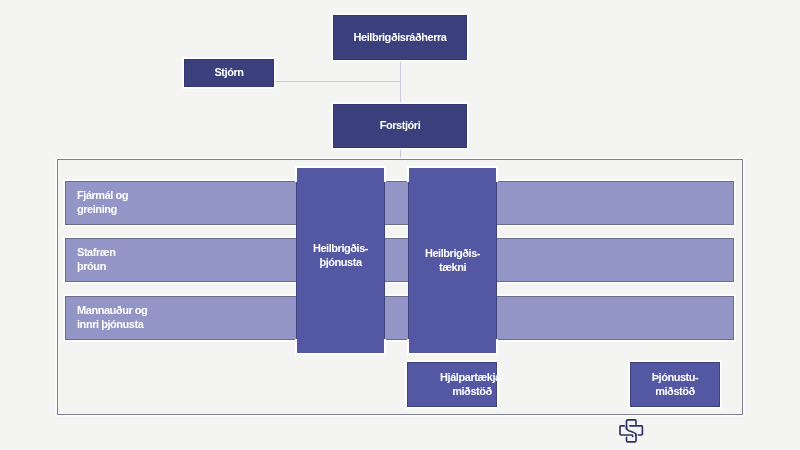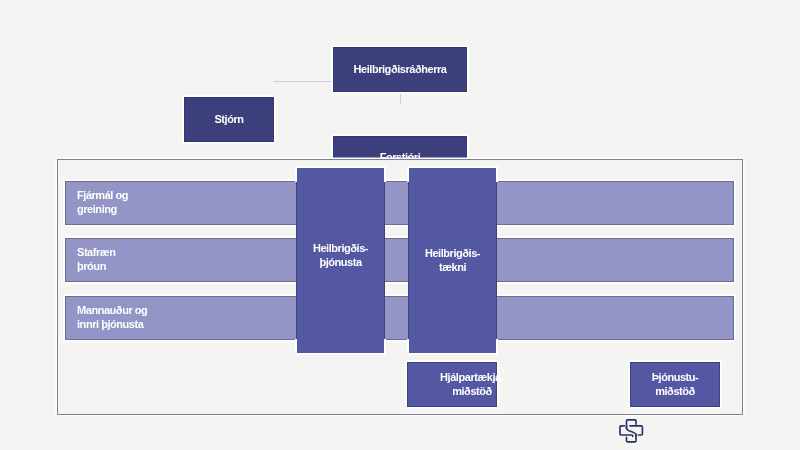--- a/index.html
+++ b/index.html
@@ -15,21 +15,20 @@
   .node {
     position: absolute;
     box-sizing: border-box;
     display: flex;
     align-items: center;
     justify-content: center;
     text-align: center;
     color: #ffffff;
     font-weight: bold;
     white-space: pre-line;
-    margin-top: 32px;
   }
 
   
   .dark {
     background: #3b407d;
     border: 1px solid #333872;
     font-size: 11px;
     letter-spacing: -0.45px;
     line-height: 13.6px;
     box-shadow: 0 0 0 1.6px #ffffff;
@@ -134,21 +133,21 @@
 <body>
 
 <div id="stage">
 
   <div class="conn" style="left:400px; top:60px; width:1px; height:44px;"></div>
   <div class="conn" style="left:274px; top:81px; width:127px; height:1px;"></div>
   <div class="conn" style="left:400px; top:148px; width:1px; height:11px;"></div>
 
   <div class="node dark" style="left:333px; top:15px; width:134px; height:45px;">Heilbrigðisráðherra</div>
 
-  <div class="node dark" style="left:184px; top:65px; width:90px; height:45px;">Stjórn</div>
+  <div class="node dark" style="left:184px; top:59px; width:90px; height:28px;">Stjórn</div>
 
   <div class="node dark" style="left:333px; top:104px; width:134px; height:44px;">Forstjóri</div>
 
   <div id="container"></div>
 
   <div class="band" style="left:65px; top:181px; width:669px; height:44px;">Fjármál og
 greining</div>
   <div class="band" style="left:65px; top:238px; width:669px; height:44px;">Stafræn
 þróun</div>
   <div class="band" style="left:65px; top:296px; width:669px; height:44px;">Mannauður og

